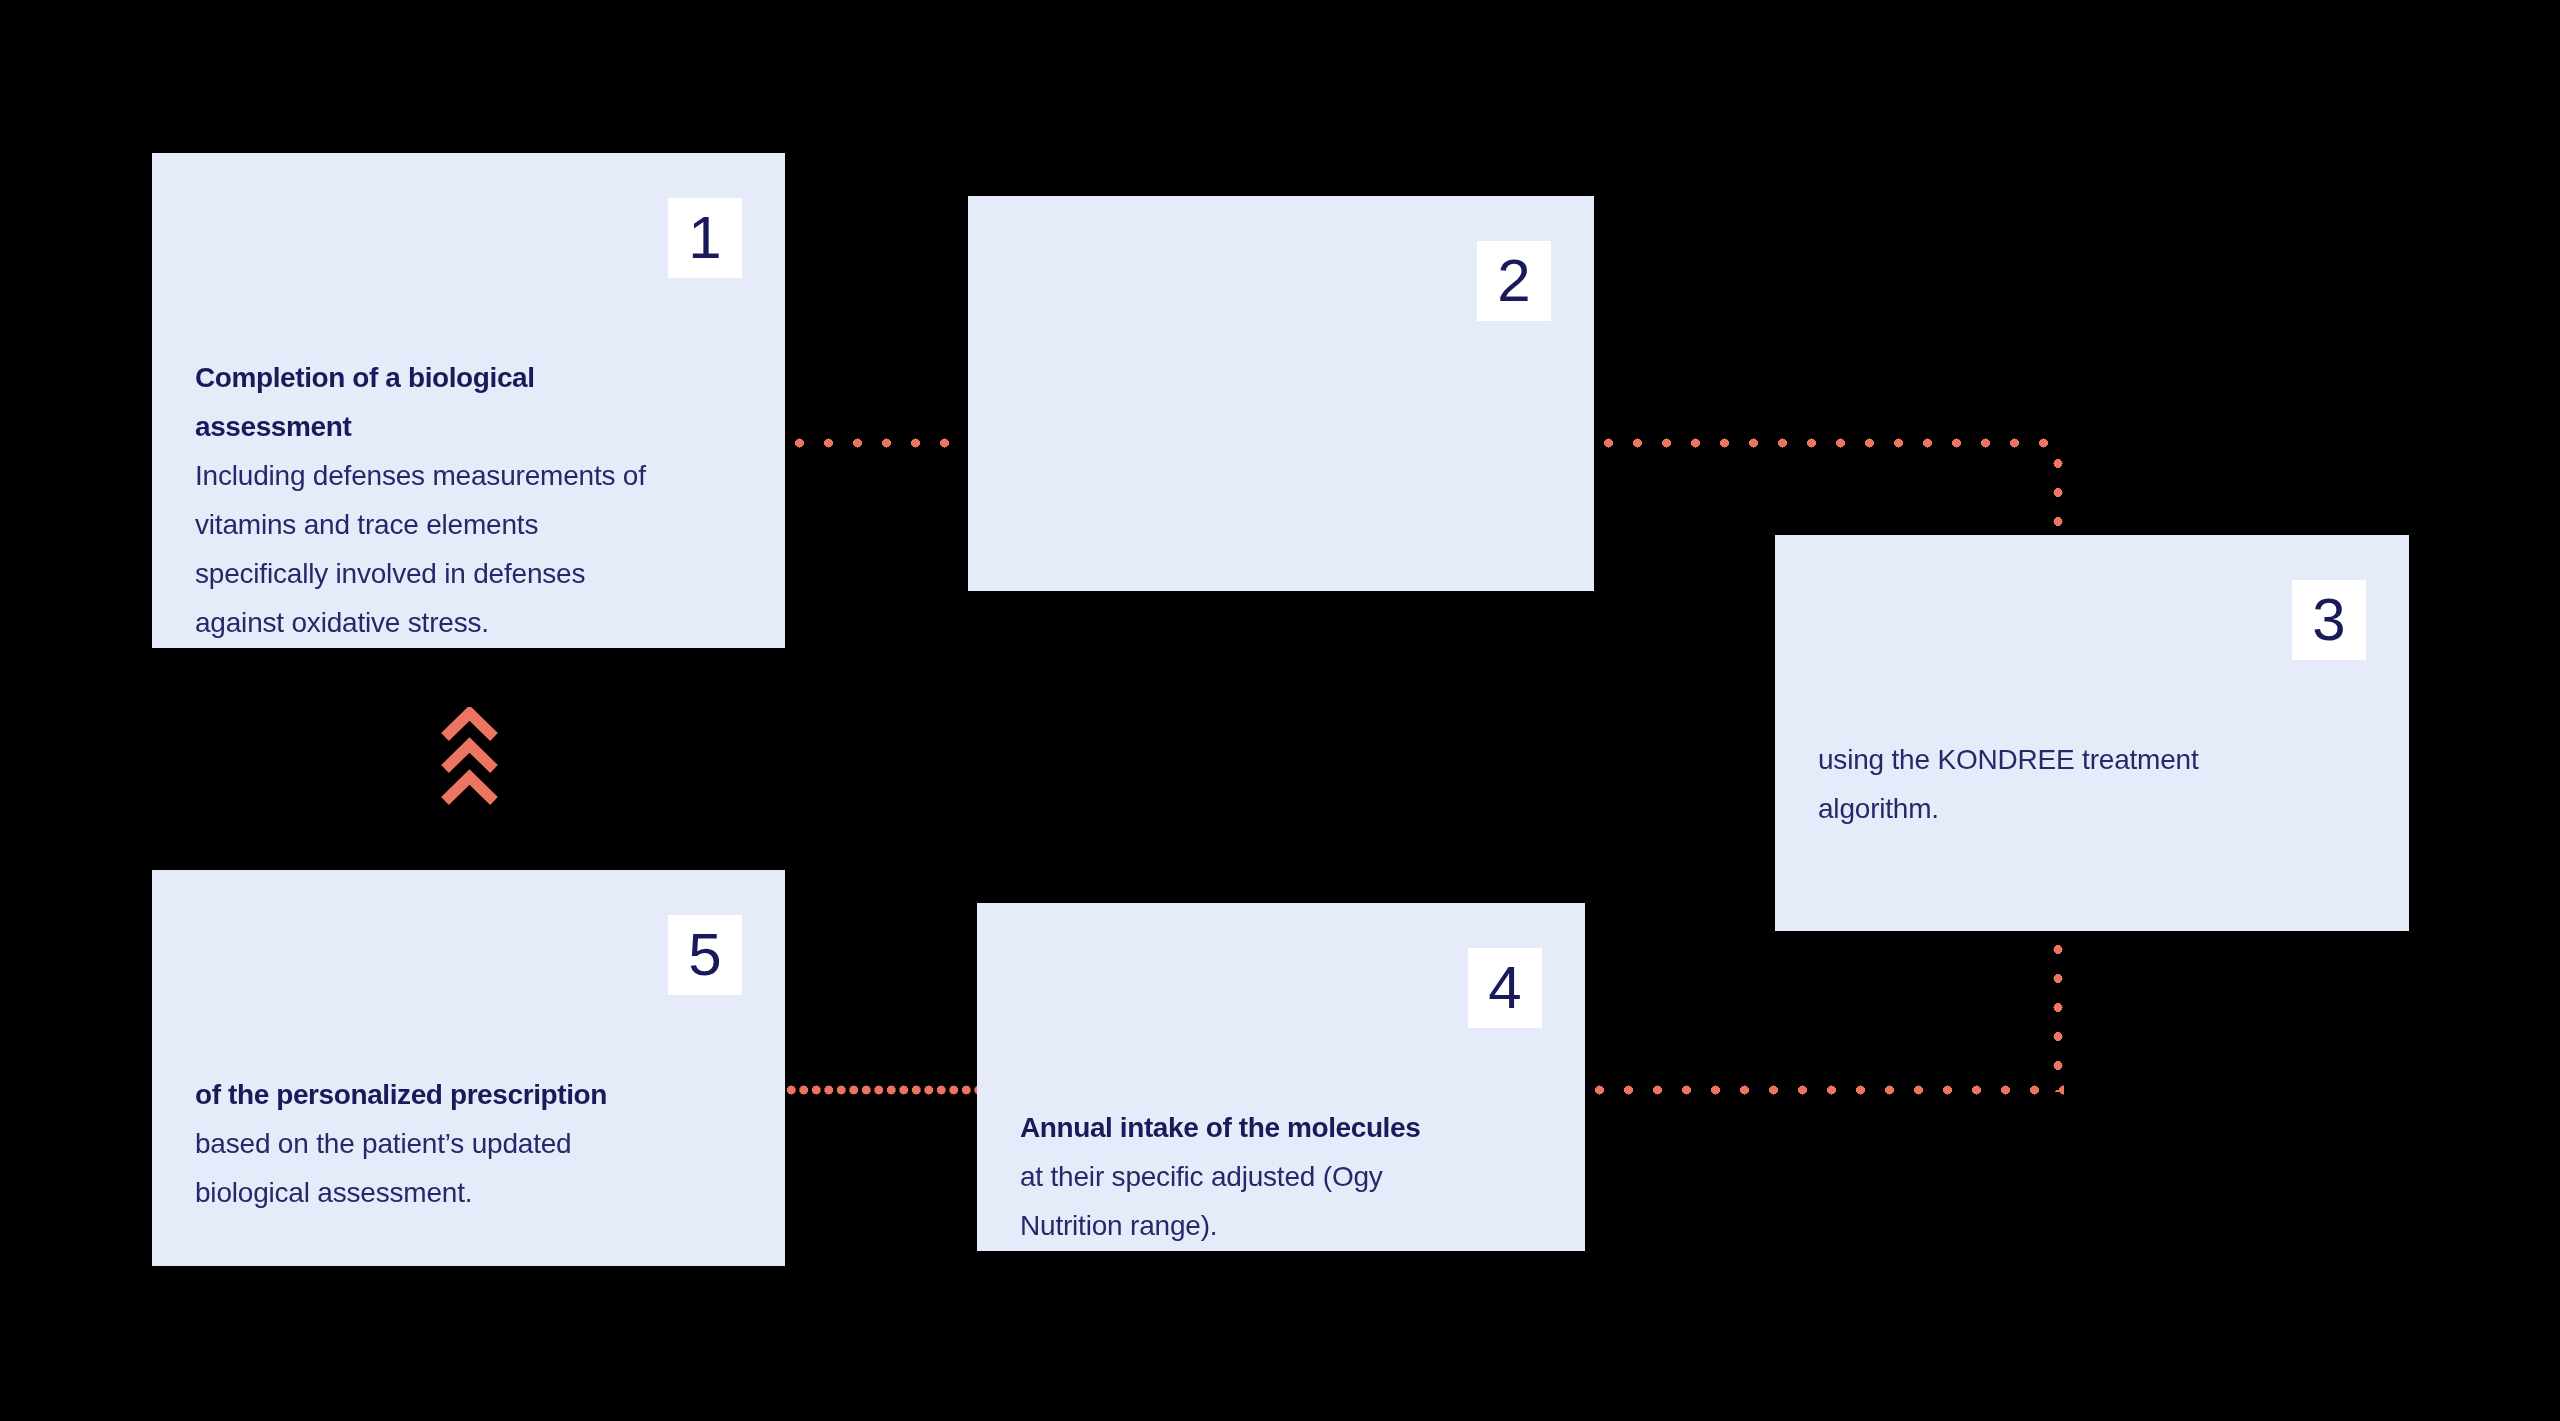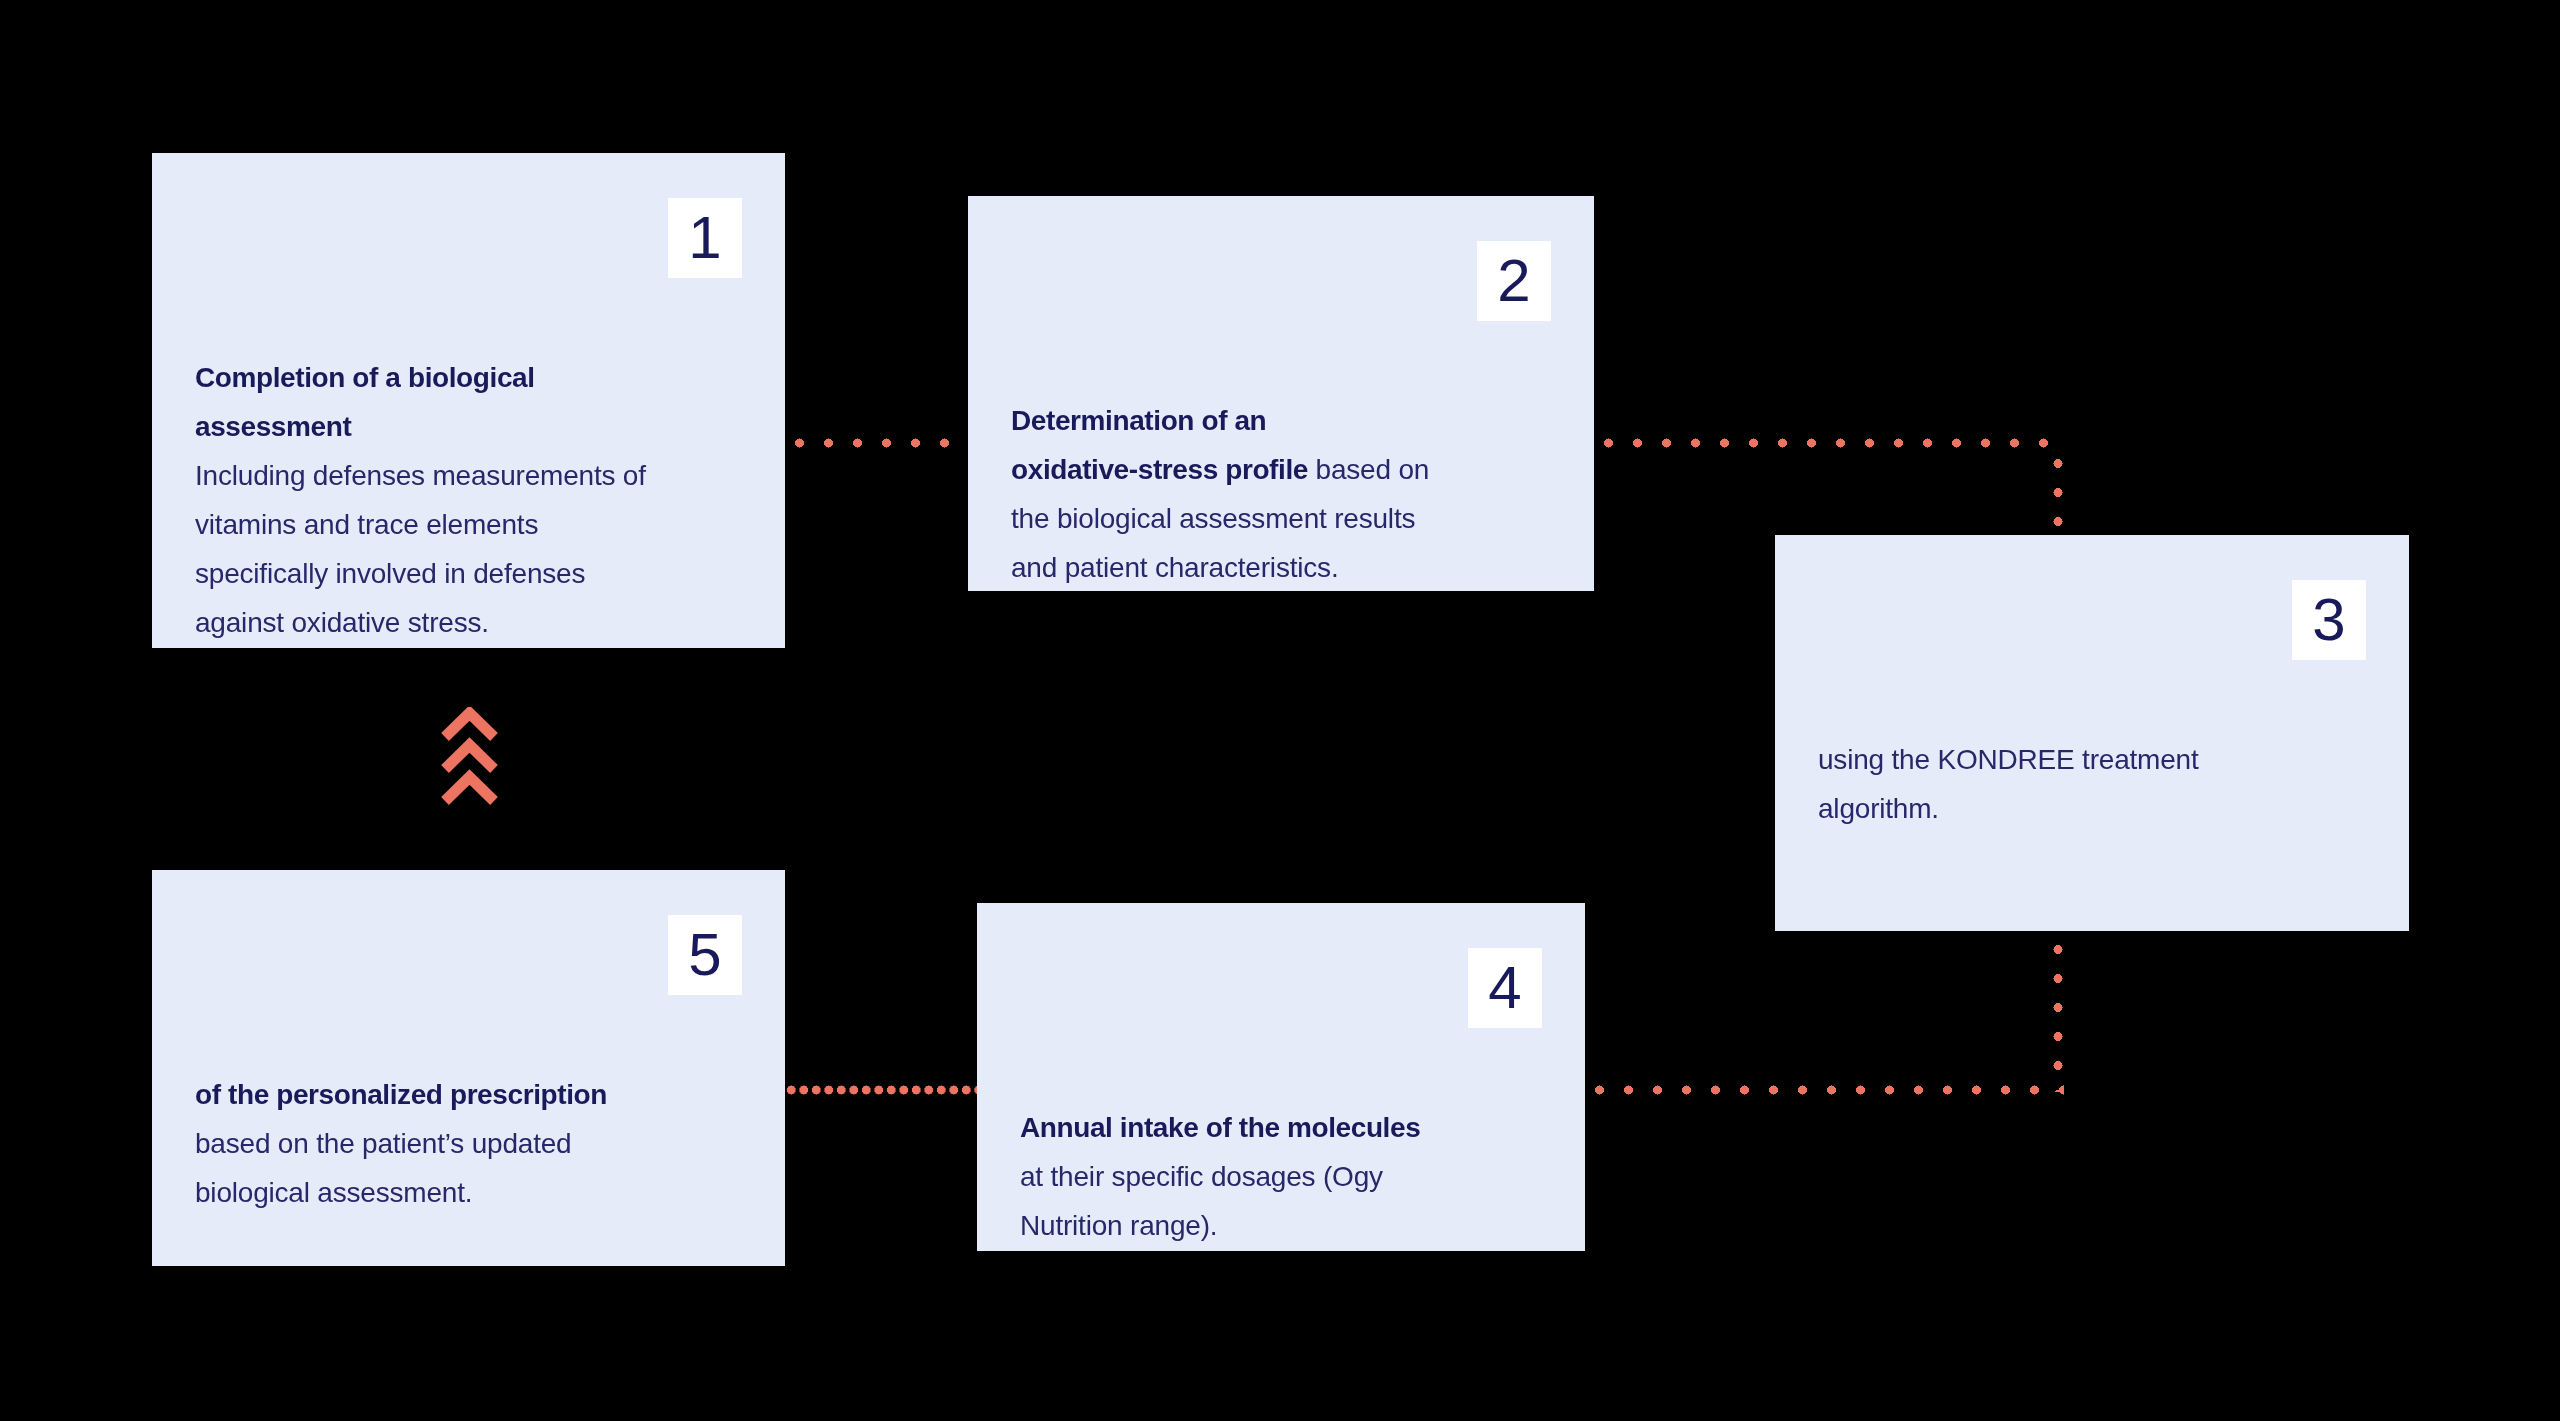--- a/index.html
+++ b/index.html
@@ -64,45 +64,39 @@
       <span class="ln"><span>vitamins and trace elements</span></span>
       <span class="ln"><span>specifically involved in defenses</span></span>
       <span class="ln"><span>against oxidative stress.</span></span>
     </div>
   </div>
 
   <div class="card card2">
     <div class="badge">
       <span>2</span>
     </div>
-    <div class="text">
-      <span class="ln"><b>Determination of an</b></span>
-      <span class="ln"><b>oxidative-stress profile</b><span> based on</span></span>
-      <span class="ln"><span>the biological assessment results</span></span>
-      <span class="ln"><span>and patient characteristics.</span></span>
-    </div>
   </div>
 
   <div class="card card3">
     <div class="badge">
       <span>3</span>
     </div>
     <div class="text">
       <span class="ln"><span>using the KONDREE treatment</span></span>
       <span class="ln"><span>algorithm.</span></span>
     </div>
   </div>
 
   <div class="card card4">
     <div class="badge">
       <span>4</span>
     </div>
     <div class="text">
       <span class="ln"><b>Annual intake of the molecules</b></span>
-      <span class="ln"><span>at their specific dosages (Ogy</span></span>
+      <span class="ln"><span>at their specific adjusted (Ogy</span></span>
       <span class="ln"><span>Nutrition range).</span></span>
     </div>
   </div>
 
   <div class="card card5">
     <div class="badge">
       <span>5</span>
     </div>
     <div class="text">
       <span class="ln"><b>of the personalized prescription</b></span>

